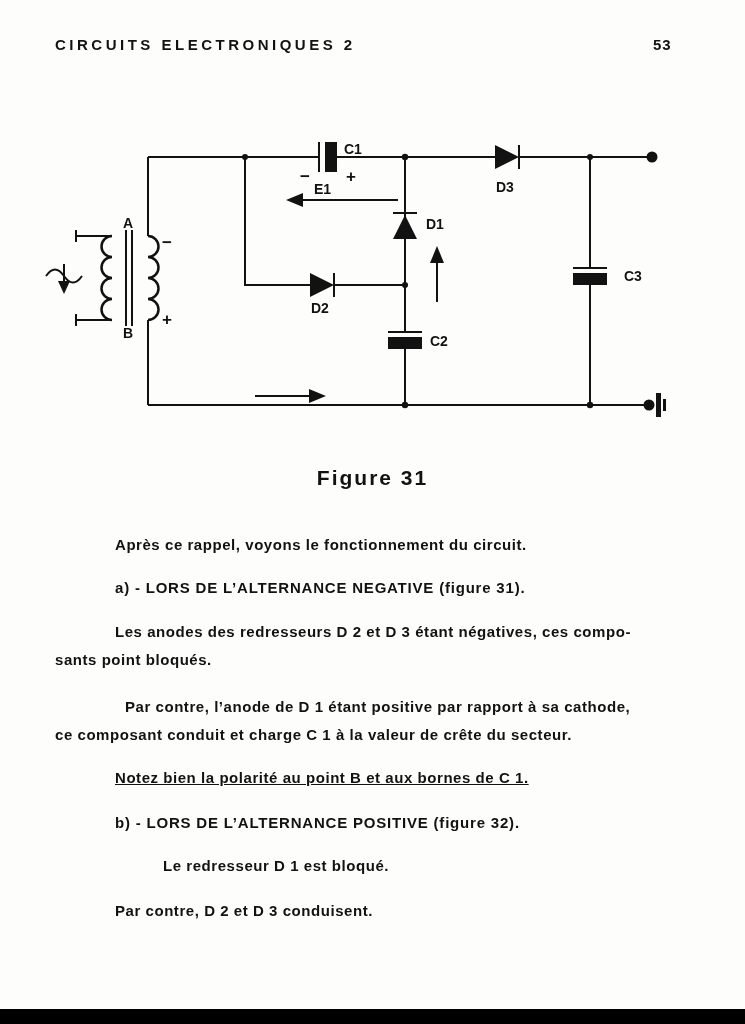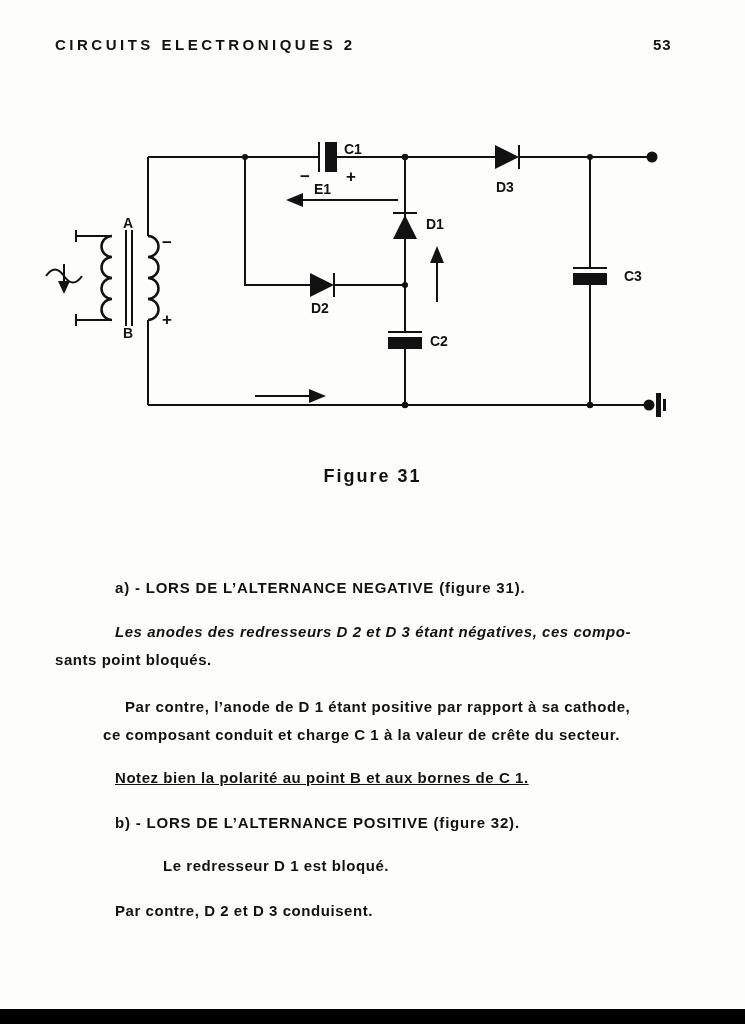--- a/index.html
+++ b/index.html
@@ -18,21 +18,21 @@
     font-size:15px; font-weight:700; letter-spacing:1px;
   }
   .circuit { position:absolute; left:0; top:118px; }
   .w { stroke:#121212; stroke-width:2; fill:none; }
   .w3 { stroke:#121212; stroke-width:2.5; fill:none; }
   .f { fill:#121212; stroke:none; }
   .lbl { font:700 14px "Liberation Sans", sans-serif; fill:#121212; }
   .sign { font:700 17px "Liberation Sans", sans-serif; fill:#121212; }
   .caption {
     position:absolute; left:0; top:466px; width:745px; text-align:center;
-    font-size:18px; font-weight:700; letter-spacing:2px;
+    font-size:21px; font-weight:700; letter-spacing:2px;
   }
   .txt {
     position:absolute; font-size:15px; font-weight:700;
     letter-spacing:0.55px; white-space:nowrap;
   }
   .hd { letter-spacing:0.8px;text-align:right; }
   .scan-bar { position:absolute; left:0; top:1009px; width:745px; height:15px; background:#000; }
 </style>
 </head>
 <body>
@@ -149,28 +149,29 @@
     <circle class="f" cx="652" cy="39" r="5.5"></circle>
     <g>
       <circle class="f" cx="649" cy="287" r="5.5"></circle>
       <rect class="f" x="656" y="275" width="5" height="24"></rect>
       <rect class="f" x="663" y="281" width="3" height="12"></rect>
     </g>
   </svg>
 
   <div class="caption">Figure 31</div>
 
+  <div class="txt" style="left:115px; top:536px;">Après ce rappel, voyons le fonctionnement du circuit.</div>
 
   <div class="txt hd" style="left:115px; top:579px;">a) - LORS DE L’ALTERNANCE NEGATIVE (figure 31).</div>
 
-  <div class="txt" style="left:115px; top:623px;font-style:italic;">Les anodes des redresseurs D 2 et D 3 étant négatives, ces compo-</div>
+  <div class="txt" style="left:115px; top:623px;">Les anodes des redresseurs D 2 et D 3 étant négatives, ces compo-</div>
   <div class="txt" style="left:55px;  top:651px;">sants point bloqués.</div>
 
   <div class="txt" style="left:125px; top:698px;">Par contre, l’anode de D 1 étant positive par rapport à sa cathode,</div>
-  <div class="txt" style="left:55px;  top:726px;margin-left:48px;">ce composant conduit et charge C 1 à la valeur de crête du secteur.</div>
+  <div class="txt" style="left:55px;  top:726px;">ce composant conduit et charge C 1 à la valeur de crête du secteur.</div>
 
   <div class="txt" style="left:115px; top:769px;text-decoration:underline;">Notez bien la polarité au point B et aux bornes de C 1.</div>
 
   <div class="txt hd" style="left:115px; top:814px;">b) - LORS DE L’ALTERNANCE POSITIVE (figure 32).</div>
 
   <div class="txt" style="left:115px; top:857px;margin-left:48px;">Le redresseur D 1 est bloqué.</div>
 
   <div class="txt" style="left:115px; top:902px;">Par contre, D 2 et D 3 conduisent.</div>
 
   <div class="scan-bar"></div>

